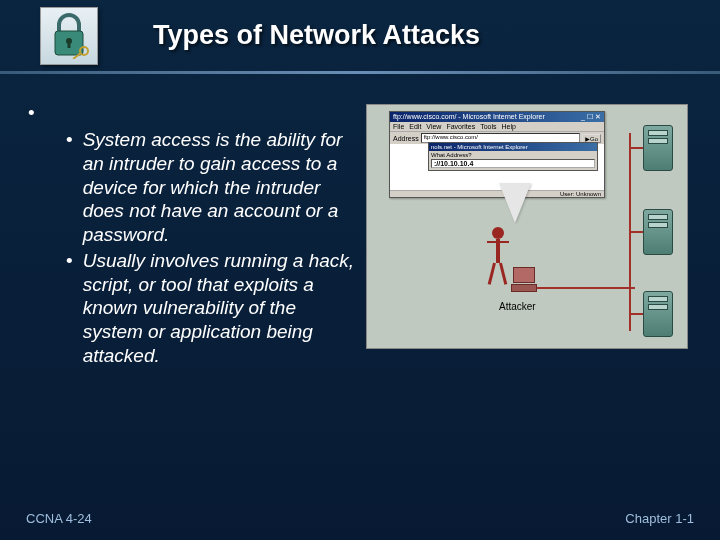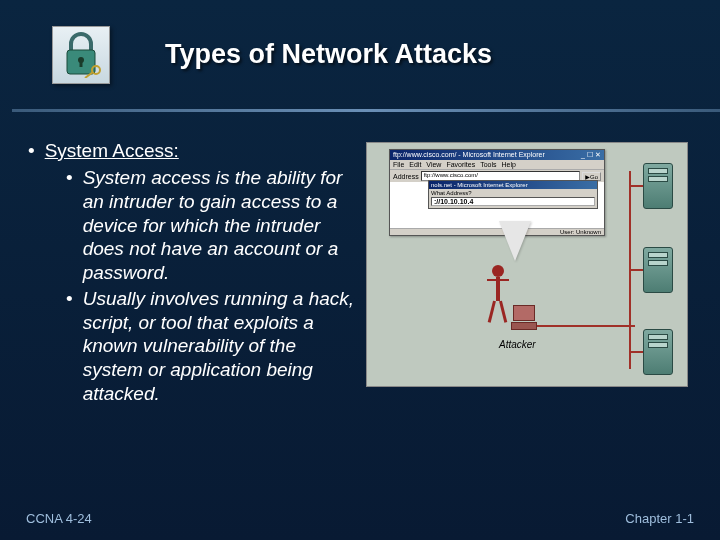--- a/index.html
+++ b/index.html
@@ -5,26 +5,25 @@
   * { box-sizing: border-box; margin: 0; padding: 0; }
   body {
     width: 720px;
     height: 540px;
     background: linear-gradient(to bottom, #0a2540 0%, #081a33 100%);
     font-family: Arial, sans-serif;
     position: relative;
     overflow: hidden;
   }
   .header {
-    height: 112px;
+    height: 74px;
     position: relative;
     display: flex;
     align-items: center;
     border-bottom: 3px solid #5a7fa6;
-    margin-left: 12px;
   }
   .header::after {
     content: '';
     position: absolute;
     bottom: -3px;
     left: 0;
     right: 0;
     height: 3px;
     background: linear-gradient(to right, #3a5a7a, #6a8fb6, #3a5a7a);
   }
@@ -298,21 +297,20 @@
     background:#9a5650;
     border:1px solid #6a2a26;
     margin:1px auto 0;
   }
   .attacker-label {
     position:absolute;
     top: 196px;
     left: 132px;
     font-size: 10px;
     color:#000;
-    font-style:italic;
   }
   .footer {
     position: absolute;
     bottom: 14px;
     left: 26px;
     right: 26px;
     display: flex;
     justify-content: space-between;
     color: #9fbedd;
     font-size: 13px;
@@ -332,21 +330,20 @@
       <path d="M32 40 L24 46" stroke="#c0a030" stroke-width="2"></path>
     </svg>
   </div>
   <div class="title">Types of Network Attacks</div>
 </div>
 
 <div class="content">
   <div class="text-col">
     <div class="bullet-top">
       <span class="dot">•</span>
-      <span class="sys-access-label">System Access:</span>
     </div>
     <div class="sub-list">
       <div class="sub-item">
         <span class="dot">•</span>
         <span class="txt">System access is the ability for an intruder to gain access to a device for which the intruder does not have an account or a password.</span>
       </div>
       <div class="sub-item">
         <span class="dot">•</span>
         <span class="txt">Usually involves running a hack, script, or tool that exploits a known vulnerability of the system or application being attacked.</span>
       </div>

